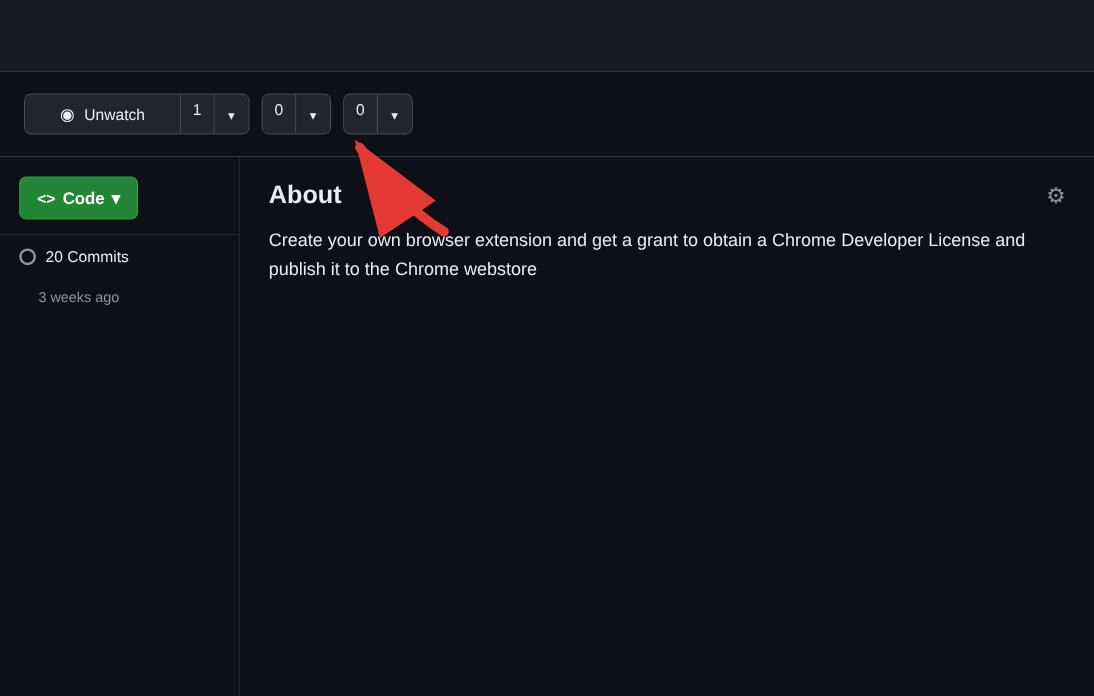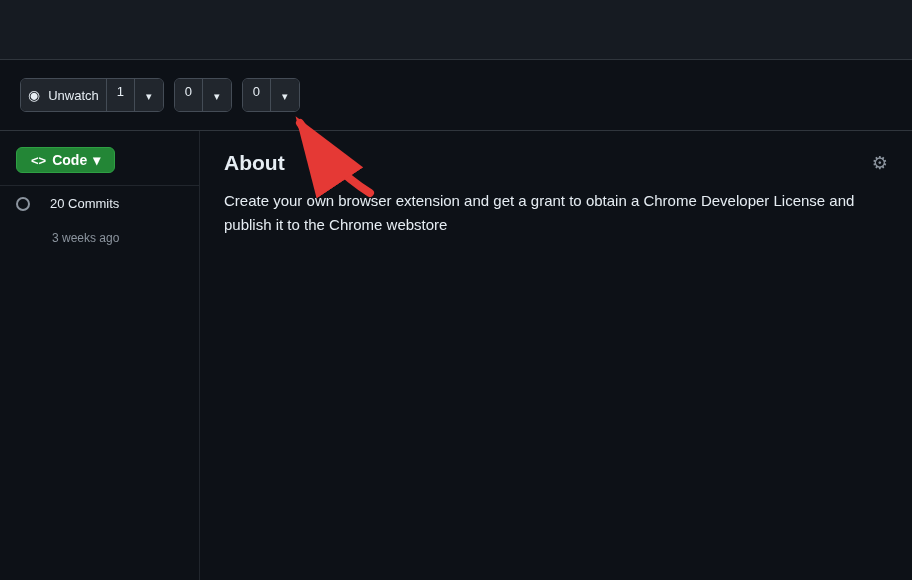--- a/index.html
+++ b/index.html
@@ -34,21 +34,21 @@
       align-items: center;
       border-radius: 6px;
       overflow: hidden;
       border: 1px solid #444c56;
     }
 
     .btn-main {
       display: flex;
       align-items: center;
       gap: 6px;
-      padding: 5px 7px;
+      padding: 5px 29px;
       background-color: #21262d;
       color: #e6edf3;
       font-size: 13px;
       font-weight: 500;
       cursor: pointer;
       border: none;
       border-right: 1px solid #444c56;
       height: 32px;
     }
 
@@ -98,39 +98,38 @@
       gap: 6px;
       margin: 16px 16px 12px 16px;
       padding: 5px 14px;
       background-color: #238636;
       color: #fff;
       font-size: 14px;
       font-weight: 600;
       border-radius: 6px;
       cursor: pointer;
       border: 1px solid #2ea043;
-      height: 26px;
+      height: 36px;
     }
 
     .commits-item {
       display: flex;
       align-items: center;
-      gap: 20px;
+      gap: 8px;
       padding: 10px 16px;
       border-top: 1px solid #21262d;
       cursor: pointer;
       color: #e6edf3;
       font-size: 13px;
     }
 
     .time-ago {
-      padding: 10px 16px;
+      padding: 10px 32px;
       font-size: 12px;
       color: #8b949e;
-      margin-left: 36px;
     }
 
     .right-panel {
       flex: 1;
       padding: 20px 24px;
       background-color: #0d1117;
     }
 
     .about-header {
       display: flex;

